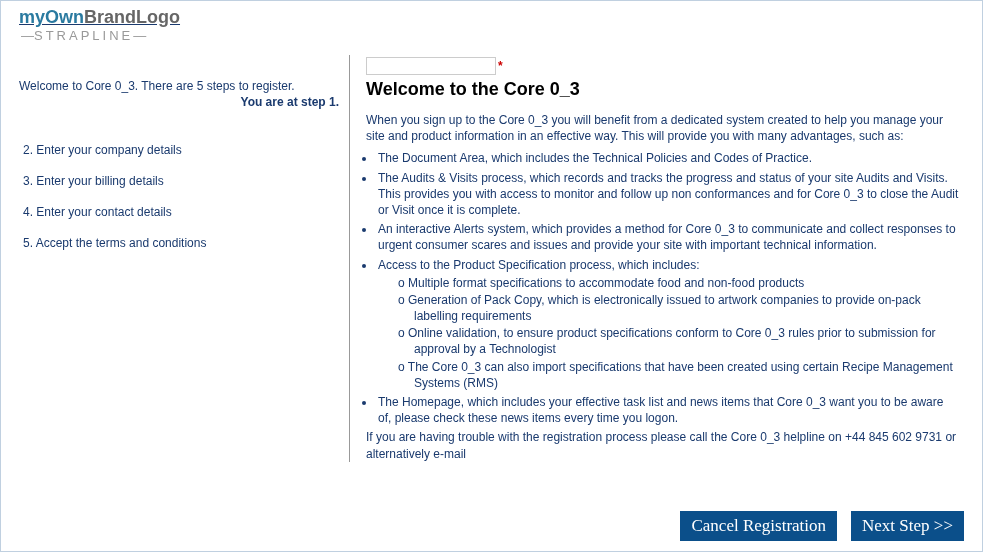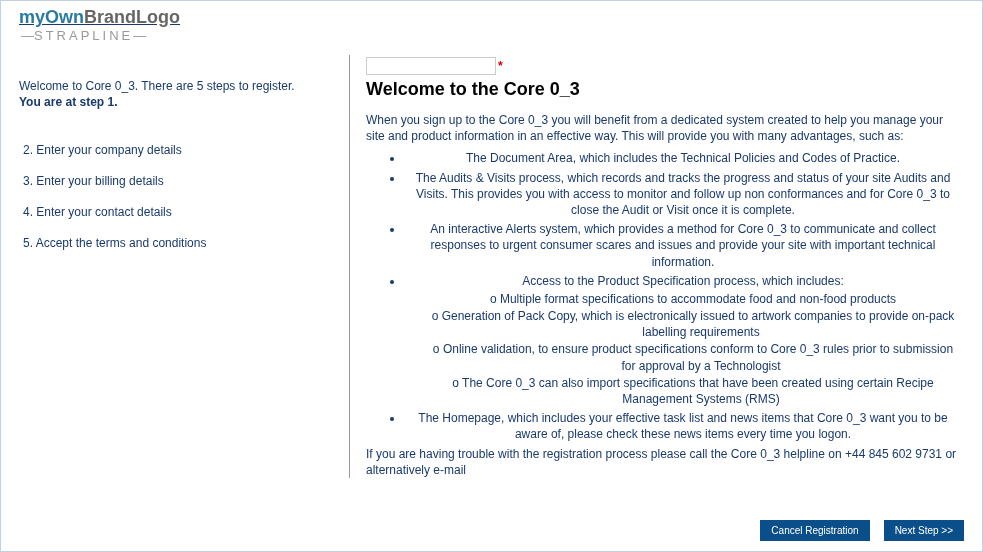--- a/index.html
+++ b/index.html
@@ -16,59 +16,59 @@
     .header { padding: 6px 0 2px 18px; }
     .logo { font-size: 18px; font-weight: bold; text-decoration: underline; }
     .logo .my { color: #2a7aa0; }
     .logo .own { color: #2a7aa0; font-weight: bold; }
     .logo .brand { color: #666; font-weight: bold; }
     .strapline { font-size: 13px; letter-spacing: 3px; color: #999; margin-left: 2px; }
     .strapline::before, .strapline::after { content: "—"; letter-spacing: 0; }
     .container { display: flex; padding: 10px 18px 0 18px; }
     .left-col { width: 330px; padding-top: 24px; padding-right: 10px; }
     .welcome-line { margin-bottom: 2px; }
-    .step-line { font-weight: bold; margin-bottom: 26px; }
+    .step-line { font-weight: bold; margin-bottom: 26px; text-align: right; }
     .steps { list-style: none; }
     .steps li { padding: 8px 0 9px 4px; }
     .steps li.current { font-weight: bold; }
     .right-col {
       flex: 1;
       border-left: 1px solid #999;
       padding-left: 16px;
       padding-top: 2px;
       padding-right: 4px;
     }
     .prompt { margin-bottom: 4px; }
     .code-row { display: flex; align-items: center; margin-bottom: 4px; }
     .code-input {
       width: 130px; height: 18px;
       border: 1px solid #ccc; background: #fff;
       font-family: inherit; font-size: 12px;
     }
     .asterisk { color: #cc0000; margin-left: 2px; font-weight: bold; }
     .section-title { font-weight: bold; font-size: 18px; margin-bottom: 12px; color: #000; }
     .intro { margin-bottom: 6px; line-height: 1.35; }
-    .benefits { margin-left: 38px; text-align: center; }
+    .benefits { margin-left: 10px; }
     .benefits > li { list-style-type: disc; margin-bottom: 3px; line-height: 1.35; padding-left: 2px; }
     .sublist { margin-left: 20px; margin-top: 2px; }
     .sublist > li { list-style: none; padding-left: 16px; text-indent: -16px; line-height: 1.35; margin-bottom: 1px; }
     .sublist > li::before { content: "o  "; }
     .footnote { margin-top: 0; line-height: 1.35; }
     .button-bar {
       position: absolute;
       bottom: 10px; right: 18px;
       display: flex; gap: 14px;
     }
     .btn {
       background: #0b4f8a;
       color: #fff;
       border: 1px solid #0b4f8a;
       padding: 4px 10px;
-      font-family: Liberation Sans, sans-serif;
-      font-size: 10px;
+      font-family: Liberation Serif, serif;
+      font-size: 17px;
       cursor: pointer;
     }
   </style>
 </head>
 <body>
 
 <div class="header">
   <div class="logo">
     <span class="my">my</span><span class="own">Own</span><span class="brand">BrandLogo</span>
   </div>

